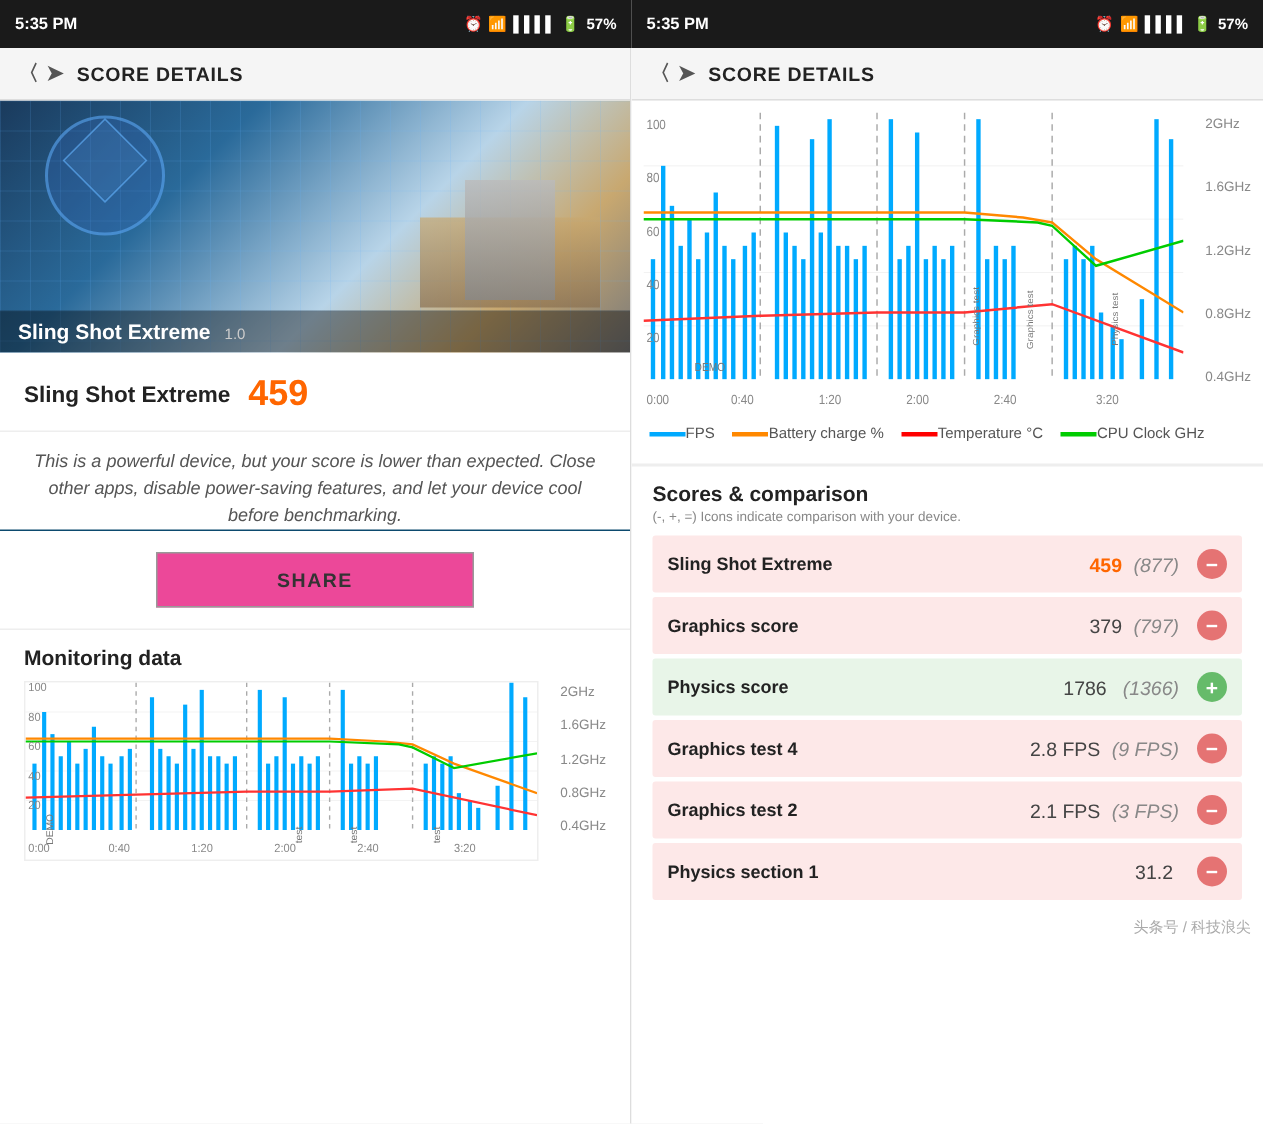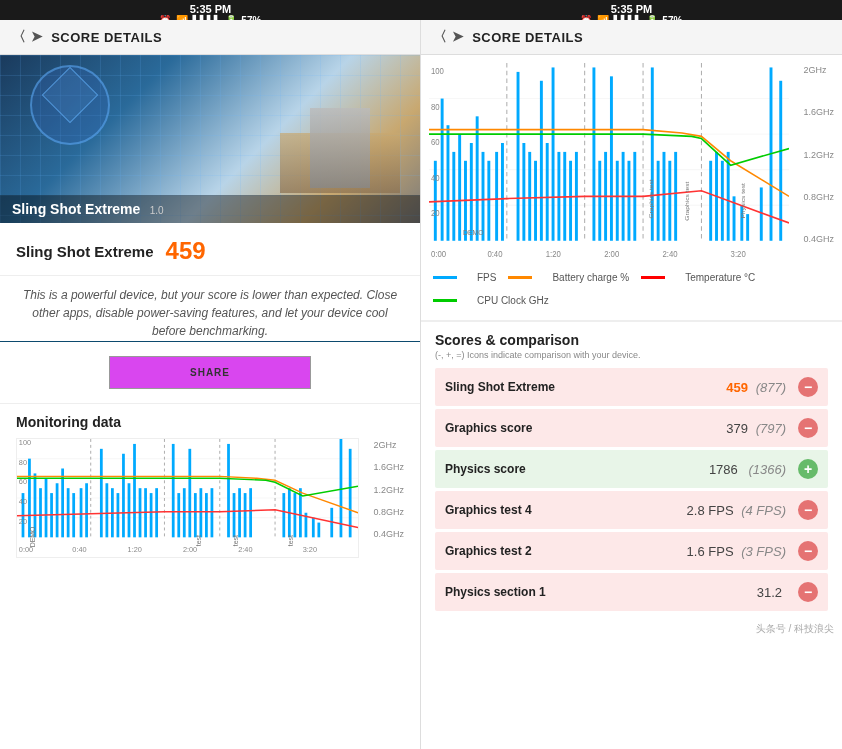--- a/index.html
+++ b/index.html
@@ -15,22 +15,21 @@
     
     .status-bar {
       display: flex;
       justify-content: space-between;
       align-items: center;
       background: #1a1a1a;
       color: white;
       font-size: 11px;
       font-weight: 600;
       padding: 3px 10px;
-      height: 20px;
-      flex-direction: column;
+      height: 32px;
     }
     .status-bar-right { display: flex; align-items: center; gap: 4px; font-size: 10px; }
 
     
     .main-container {
       display: flex;
       height: calc(100% - 20px);
     }
 
     
@@ -143,23 +142,23 @@
     }
 
     .share-section {
       padding: 14px 16px;
       display: flex;
       justify-content: center;
       border-bottom: 1px solid #eee;
     }
     .share-button {
       border: 1.5px solid #999;
-      background: #d946ef;
+      background: #ec4899;
       padding: 10px 80px;
-      font-size: 10px;
+      font-size: 13px;
       font-weight: 600;
       letter-spacing: 1px;
       color: #333;
       cursor: pointer;
     }
 
     .monitoring-section {
       padding: 10px 16px 6px;
     }
     .monitoring-title {
@@ -200,21 +199,21 @@
       align-items: center;
       gap: 12px;
       padding: 6px 4px;
       font-size: 10px;
       color: #555;
       flex-wrap: wrap;
     }
     .legend-item {
       display: flex;
       align-items: center;
-      gap: 20px;
+      gap: 0;
     }
     .legend-color {
       width: 24px;
       height: 3px;
       display: inline-block;
     }
 
     .detailed-graph-btn {
       display: block;
       margin: 10px auto;
@@ -628,29 +627,29 @@
             <span>1786</span>
             <span class="muted" style="margin-left:7px;">(1366)</span>
           </span>
           <span class="score-indicator indicator-plus">+</span>
         </div>
 
         <div class="score-row score-row-red">
           <span class="score-row-name">Graphics test 4</span>
           <span class="score-row-value">
             <span>2.8 FPS</span>
-            <span class="muted" style="margin-left:4px;">(4 FPS)</span>
+            <span class="muted" style="margin-left:4px;">(9 FPS)</span>
           </span>
           <span class="score-indicator indicator-minus">−</span>
         </div>
 
         <div class="score-row score-row-red">
           <span class="score-row-name">Graphics test 2</span>
           <span class="score-row-value">
-            <span>1.6 FPS</span>
+            <span>2.1 FPS</span>
             <span class="muted" style="margin-left:4px;">(3 FPS)</span>
           </span>
           <span class="score-indicator indicator-minus">−</span>
         </div>
 
         <div class="score-row score-row-red">
           <span class="score-row-name">Physics section 1</span>
           <span class="score-row-value">
             <span>31.2</span>
             <span class="muted" style="margin-left:4px;"></span>

